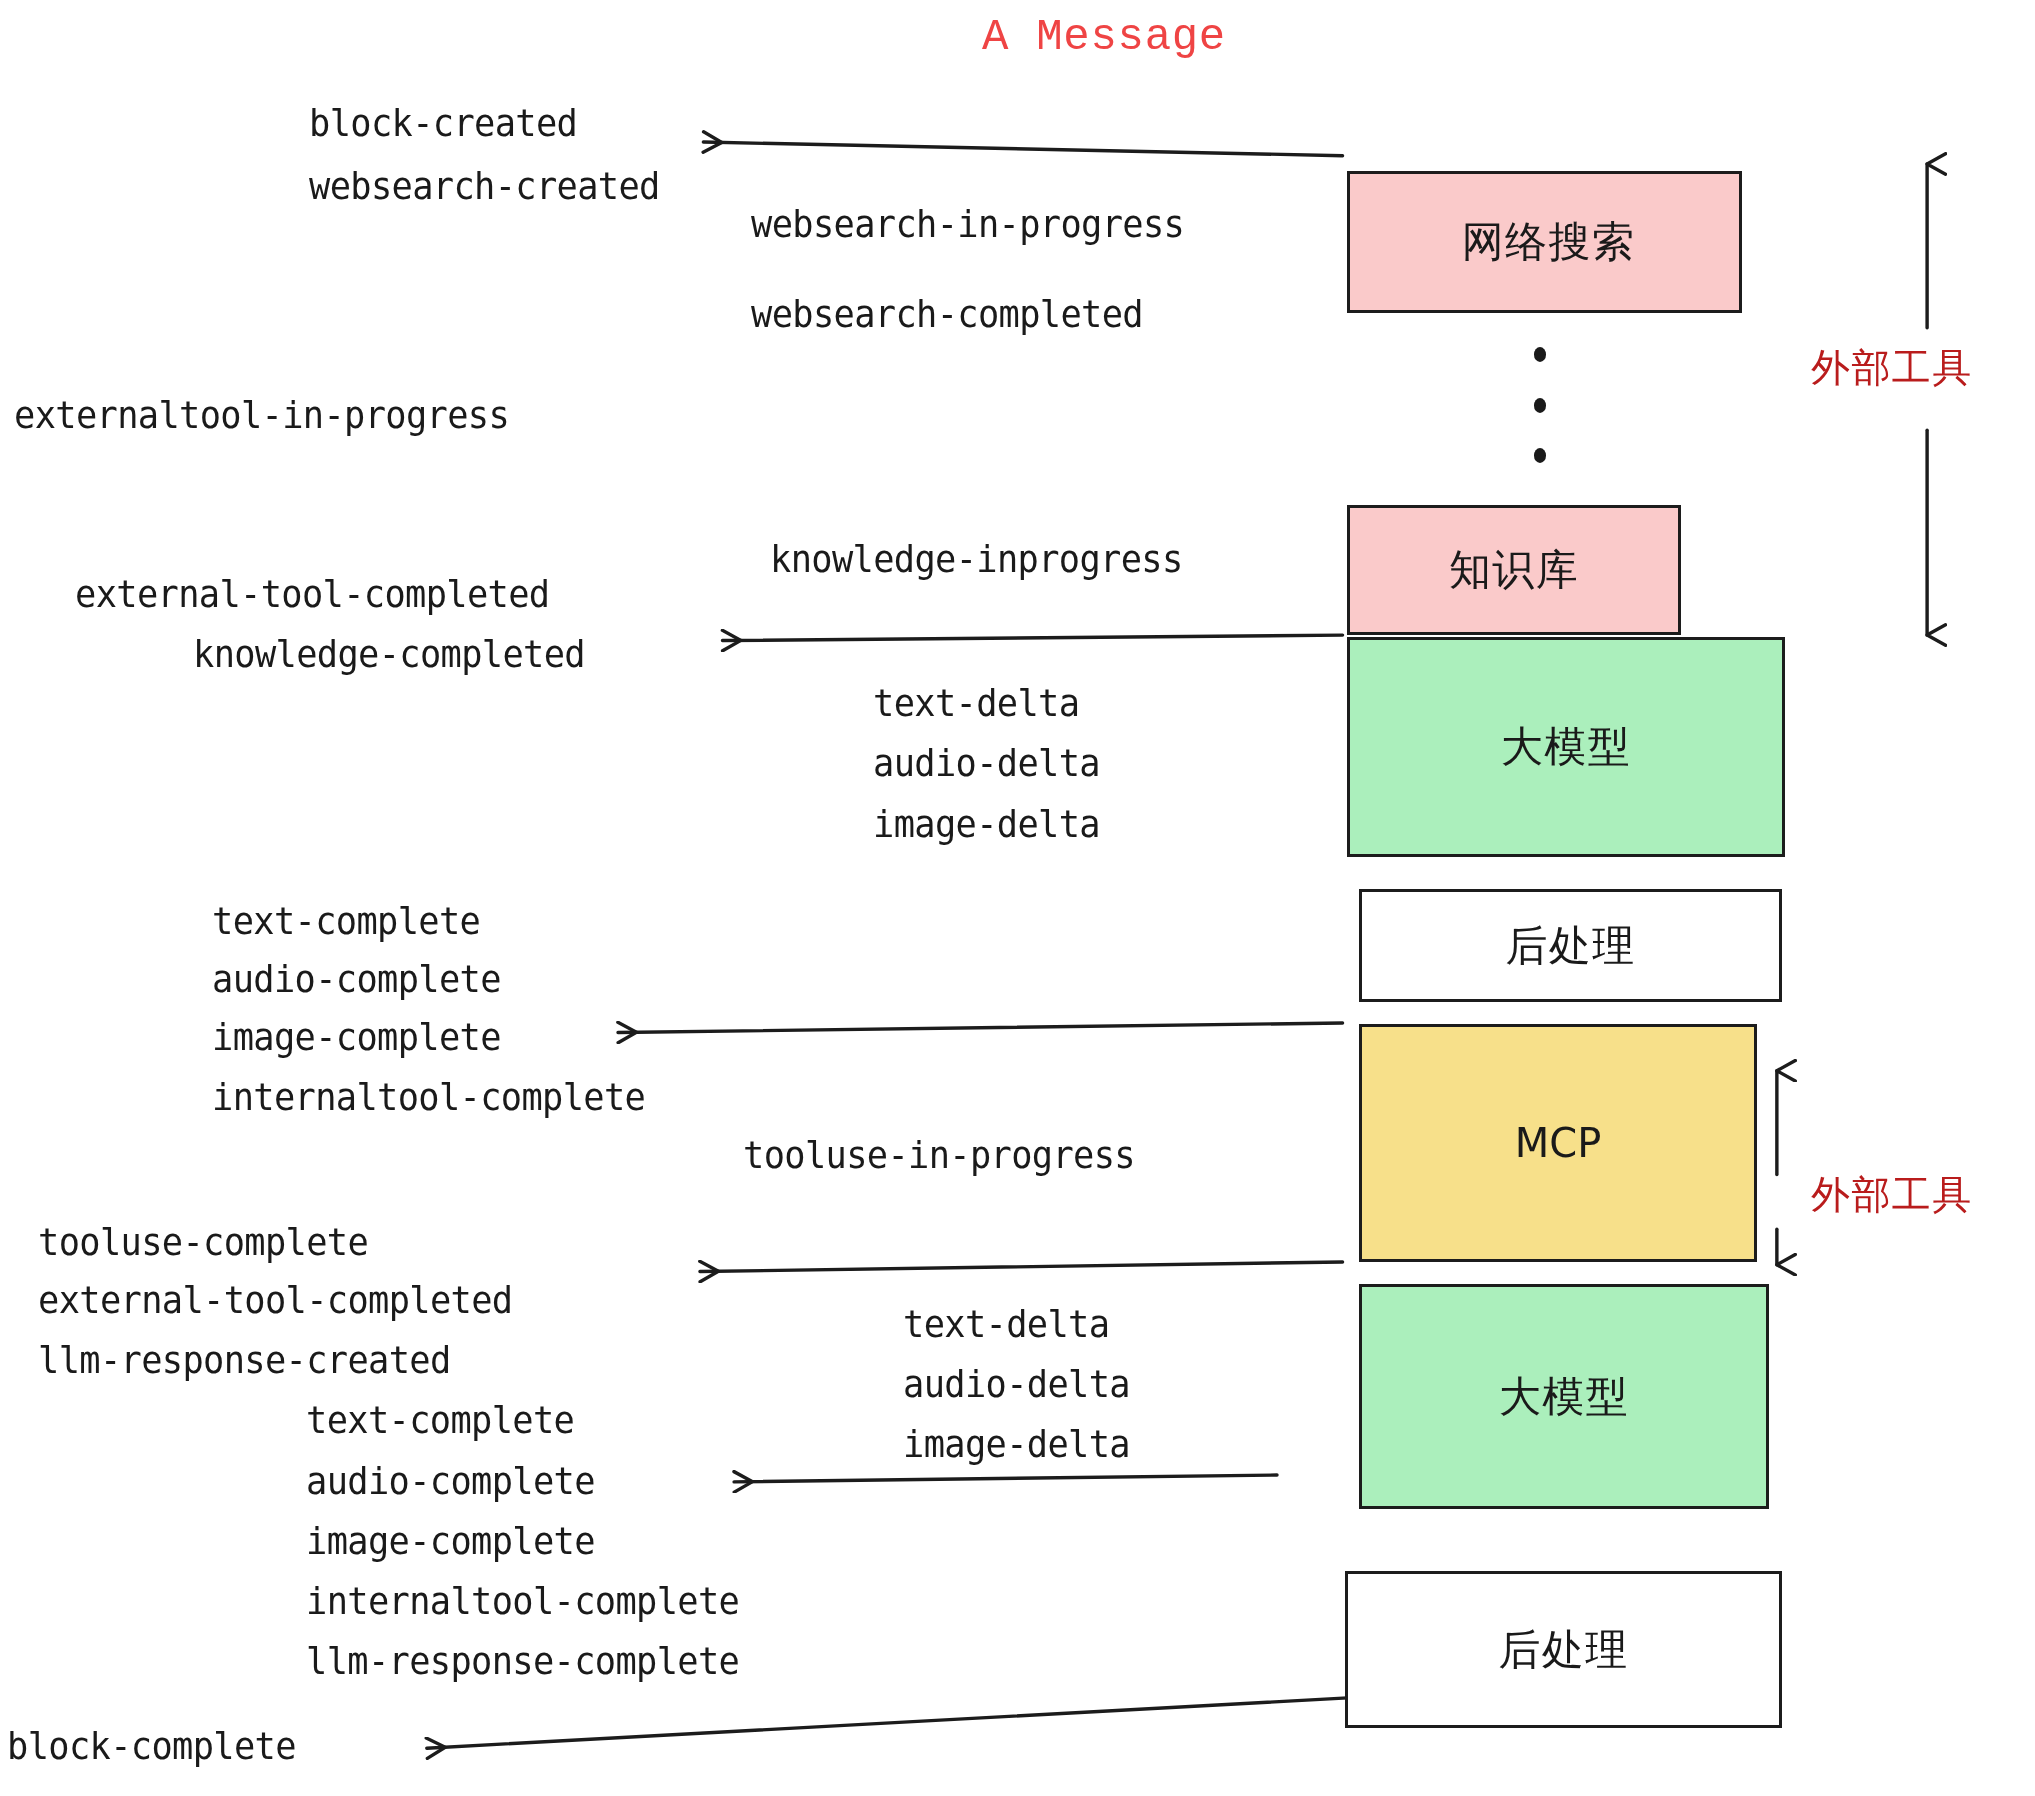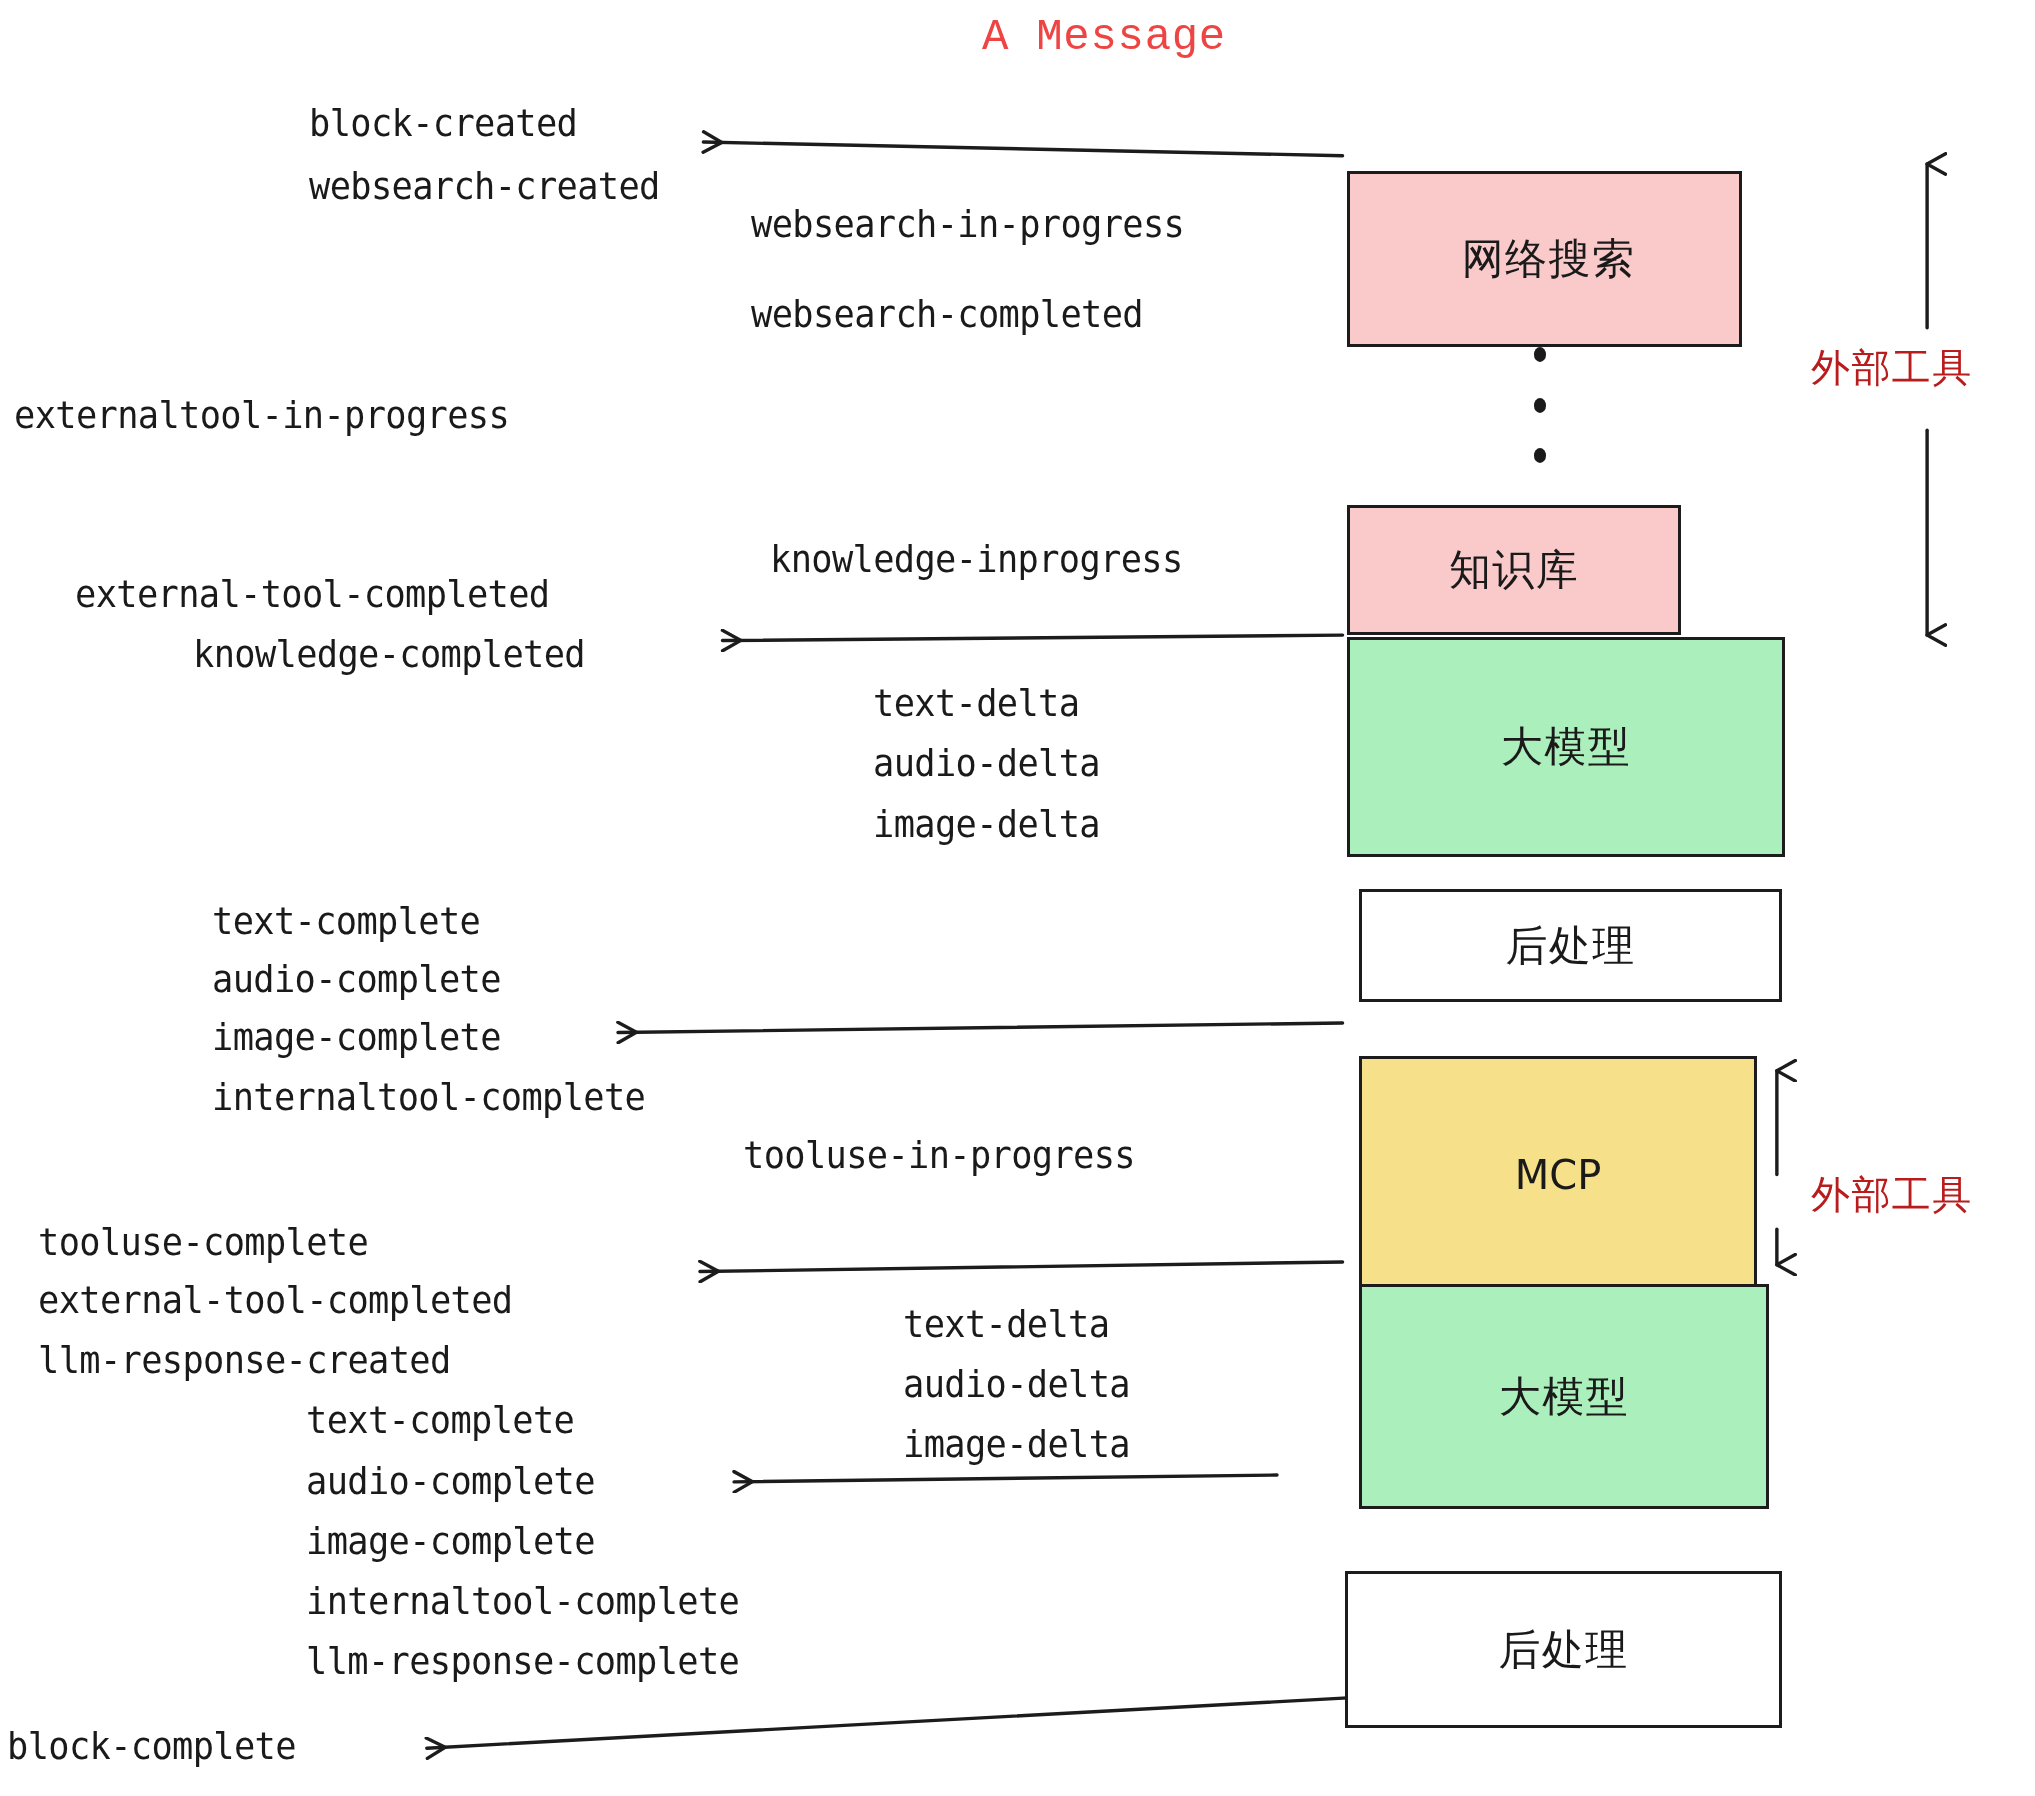--- a/index.html
+++ b/index.html
@@ -176,21 +176,21 @@
   <div class="evt" style="left:306px; top:1462px;">audio-complete</div>
 
   <div class="evt" style="left:306px; top:1522px;">image-complete</div>
 
   <div class="evt" style="left:306px; top:1582px;">internaltool-complete</div>
 
   <div class="evt" style="left:306px; top:1642px;">llm-response-complete</div>
 
   <div class="evt" style="left:6.8px; top:1727px;">block-complete</div>
 
-  <div class="box" style="left:1347px; top:171px; width:395px; height:176px; background:#FACACA;padding-left:8px;">
+  <div class="box" style="left:1347px; top:171px; width:395px; height:142px; background:#FACACA;padding-left:8px;">
     <span>网络搜索</span>
   </div>
 
   <div class="dots" style="left:1533px; top:347px; width:13.7px; height:116px;">
     <span></span>
       <span></span>
       <span></span>
   </div>
 
   <div class="box" style="left:1347px; top:505px; width:334px; height:130px; background:#FACACA;">
@@ -198,21 +198,21 @@
   </div>
 
   <div class="box" style="left:1347px; top:637px; width:438px; height:220px; background:#ABEFBC;">
     <span>大模型</span>
   </div>
 
   <div class="box" style="left:1359px; top:889px; width:423px; height:113px; background:#FFFFFF;">
     <span>后处理</span>
   </div>
 
-  <div class="box mcp" style="left:1359px; top:1056px; width:398px; height:238px; background:#F7E08A;">
+  <div class="box mcp" style="left:1359px; top:1024px; width:398px; height:238px; background:#F7E08A;">
     <span>MCP</span>
   </div>
 
   <div class="box" style="left:1359px; top:1284px; width:410px; height:225px; background:#ABEFBC;">
     <span>大模型</span>
   </div>
 
   <div class="box" style="left:1345px; top:1571px; width:437px; height:157px; background:#FFFFFF;">
     <span>后处理</span>
   </div>

